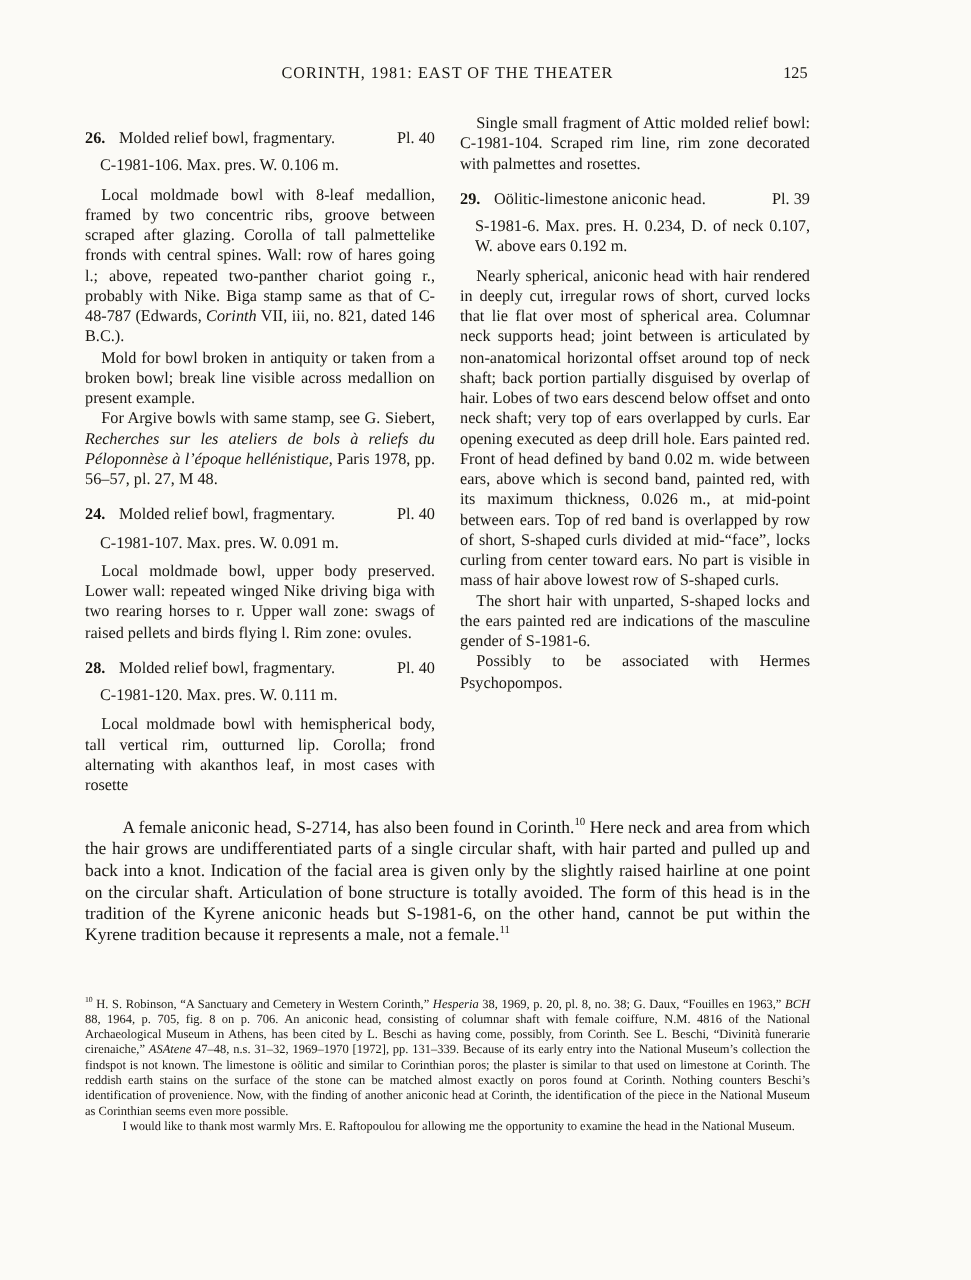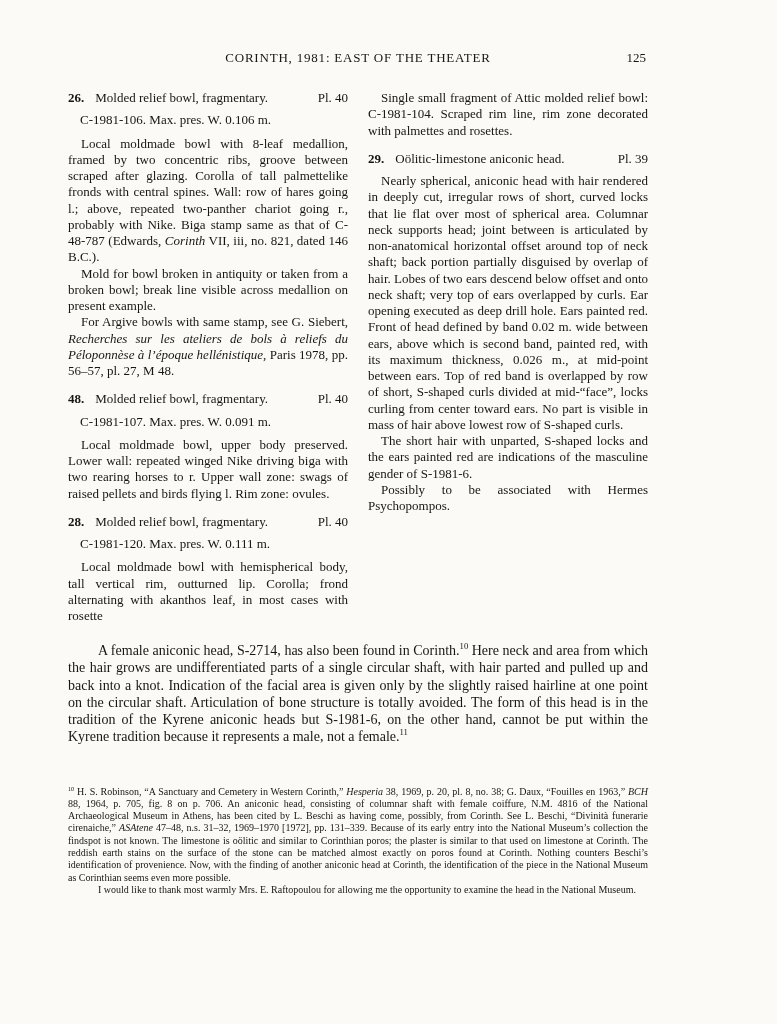--- a/index.html
+++ b/index.html
@@ -34,21 +34,21 @@
     top: 0;
   }
   .columns {
     display: flex;
     gap: 20px;
     font-size: 13px;
     line-height: 1.25;
   }
   .col { flex: 1; min-width: 0; }
   .entry { margin-top: 12px; }
-  .entry.first { margin-top: 0; }
+  .entry.first { margin-top: 12px; }
   .entry-head {
     display: flex;
     justify-content: space-between;
     text-align: left;
     margin-bottom: 6px;
   }
   .entry-num {
     font-weight: bold;
     margin-right: 11px;
   }
@@ -102,21 +102,21 @@
         </div>
         <p class="catalog-line">C-1981-106. Max. pres. W. 0.106 m.</p>
         <p class="para"><span>Local moldmade bowl with 8-leaf medallion, framed by two concentric ribs, groove between scraped after glazing. Corolla of tall palmettelike fronds with central spines. Wall: row of hares going l.; above, repeated two-panther chariot going r., probably with Nike. Biga stamp same as that of C-48-787 (Edwards, </span><span style="font-style: italic;">Corinth</span><span> VII, iii, no. 821, dated 146 B.C.).</span></p>
         <p class="para"><span>Mold for bowl broken in antiquity or taken from a broken bowl; break line visible across medallion on present example.</span></p>
         <p class="para"><span>For Argive bowls with same stamp, see G. Siebert, </span><span style="font-style: italic;">Recherches sur les ateliers de bols à reliefs du Péloponnèse à l’époque hellénistique</span><span>, Paris 1978, pp. 56–57, pl. 27, M 48.</span></p>
       </section>
 
       <section class="entry">
         <div class="entry-head">
           <span>
-            <span class="entry-num">48.</span><span class="entry-title">Molded relief bowl, fragmentary.</span>
+            <span class="entry-num">24.</span><span class="entry-title">Molded relief bowl, fragmentary.</span>
           </span>
           <span class="entry-plate">Pl. 40</span>
         </div>
         <p class="catalog-line">C-1981-107. Max. pres. W. 0.091 m.</p>
         <p class="para"><span>Local moldmade bowl, upper body preserved. Lower wall: repeated winged Nike driving biga with two rearing horses to r. Upper wall zone: swags of raised pellets and birds flying l. Rim zone: ovules.</span></p>
       </section>
 
       <section class="entry">
         <div class="entry-head">
           <span>
@@ -134,20 +134,21 @@
 
       <p class="para"><span>Single small fragment of Attic molded relief bowl: C-1981-104. Scraped rim line, rim zone decorated with palmettes and rosettes.</span></p>
 
       <section class="entry">
         <div class="entry-head">
           <span>
             <span class="entry-num">29.</span><span class="entry-title">Oölitic-limestone aniconic head.</span>
           </span>
           <span class="entry-plate">Pl. 39</span>
         </div>
+        <p class="catalog-line">S-1981-6. Max. pres. H. 0.234, D. of neck 0.107, W. above ears 0.192 m.</p>
         <p class="para"><span>Nearly spherical, aniconic head with hair rendered in deeply cut, irregular rows of short, curved locks that lie flat over most of spherical area. Columnar neck supports head; joint between is articulated by non-anatomical horizontal offset around top of neck shaft; back portion partially disguised by overlap of hair. Lobes of two ears descend below offset and onto neck shaft; very top of ears overlapped by curls. Ear opening executed as deep drill hole. Ears painted red. Front of head defined by band 0.02 m. wide between ears, above which is second band, painted red, with its maximum thickness, 0.026 m., at mid-point between ears. Top of red band is overlapped by row of short, S-shaped curls divided at mid-“face”, locks curling from center toward ears. No part is visible in mass of hair above lowest row of S-shaped curls.</span></p>
         <p class="para"><span>The short hair with unparted, S-shaped locks and the ears painted red are indications of the masculine gender of S-1981-6.</span></p>
         <p class="para"><span>Possibly to be associated with Hermes Psychopompos.</span></p>
       </section>
 
     </div>
 
   </div>
 
   <div class="discussion">

